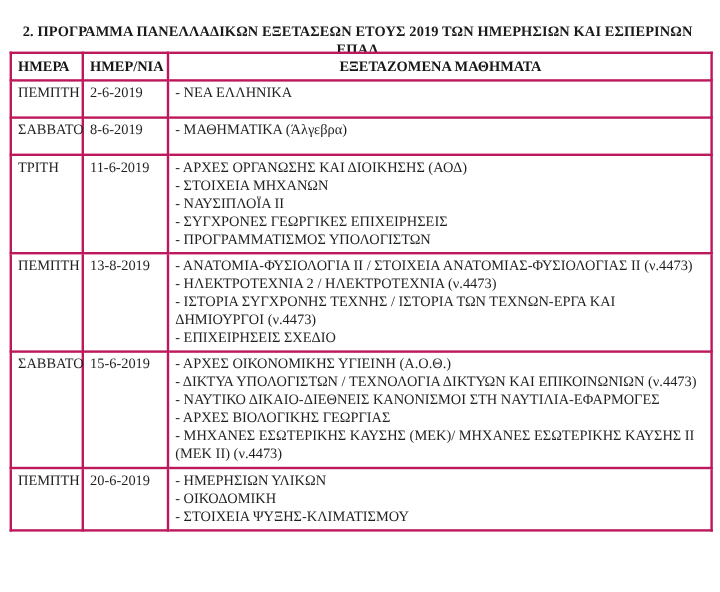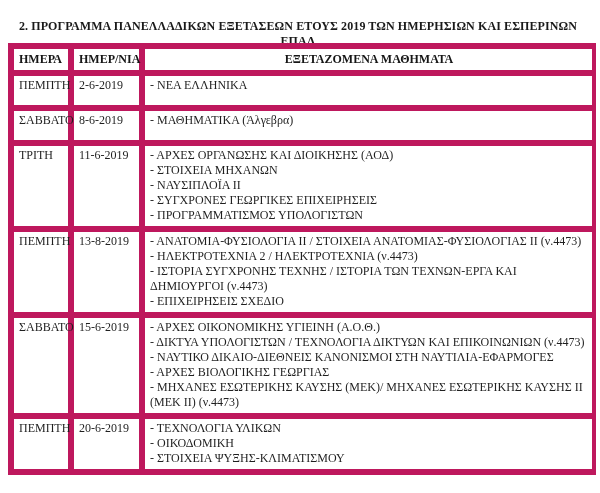--- a/index.html
+++ b/index.html
@@ -33,21 +33,21 @@
     width: 584px;
     border-collapse: collapse;
     table-layout: fixed;
     font-size: 12px;
   }
   table.schedule col.c-day  { width: 60px; }
   table.schedule col.c-date { width: 71px; }
   table.schedule col.c-subj { width: 453px; }
   table.schedule th,
   table.schedule td {
-    border: 6px solid #be185d;
+    border: 2px solid #be185d;
     vertical-align: top;
     padding: 2px 4px 3px 5px;
     line-height: 15px;
   }
   table.schedule th {
     font-weight: bold;
     text-align: left;
     white-space: nowrap;
     padding-top: 3px;
     padding-bottom: 3px;
@@ -134,21 +134,21 @@
             <div class="subject-line">- ΔΙΚΤΥΑ ΥΠΟΛΟΓΙΣΤΩΝ / ΤΕΧΝΟΛΟΓΙΑ ΔΙΚΤΥΩΝ ΚΑΙ ΕΠΙΚΟΙΝΩΝΙΩΝ (ν.4473)</div>
             <div class="subject-line">- ΝΑΥΤΙΚΟ ΔΙΚΑΙΟ-ΔΙΕΘΝΕΙΣ ΚΑΝΟΝΙΣΜΟΙ ΣΤΗ ΝΑΥΤΙΛΙΑ-ΕΦΑΡΜΟΓΕΣ</div>
             <div class="subject-line">- ΑΡΧΕΣ ΒΙΟΛΟΓΙΚΗΣ ΓΕΩΡΓΙΑΣ</div>
             <div class="subject-line">- ΜΗΧΑΝΕΣ ΕΣΩΤΕΡΙΚΗΣ ΚΑΥΣΗΣ (ΜΕΚ)/ ΜΗΧΑΝΕΣ ΕΣΩΤΕΡΙΚΗΣ ΚΑΥΣΗΣ ΙΙ (ΜΕΚ ΙΙ) (ν.4473)</div>
           </td>
     </tr>
         <tr>
       <td class="day-cell">ΠΕΜΠΤΗ</td>
       <td class="date-cell">20-6-2019</td>
       <td class="subjects-cell">
-            <div class="subject-line">- ΤΕΧΝΟΛΟΓΙΑ ΥΛΙΚΩΝ</div>
+            <div class="subject-line">- ΗΜΕΡΗΣΙΩΝ ΥΛΙΚΩΝ</div>
             <div class="subject-line">- ΟΙΚΟΔΟΜΙΚΗ</div>
             <div class="subject-line">- ΣΤΟΙΧΕΙΑ ΨΥΞΗΣ-ΚΛΙΜΑΤΙΣΜΟΥ</div>
           </td>
     </tr>
       </tbody>
   </table>
 
 </div>
 
 </body></html>

